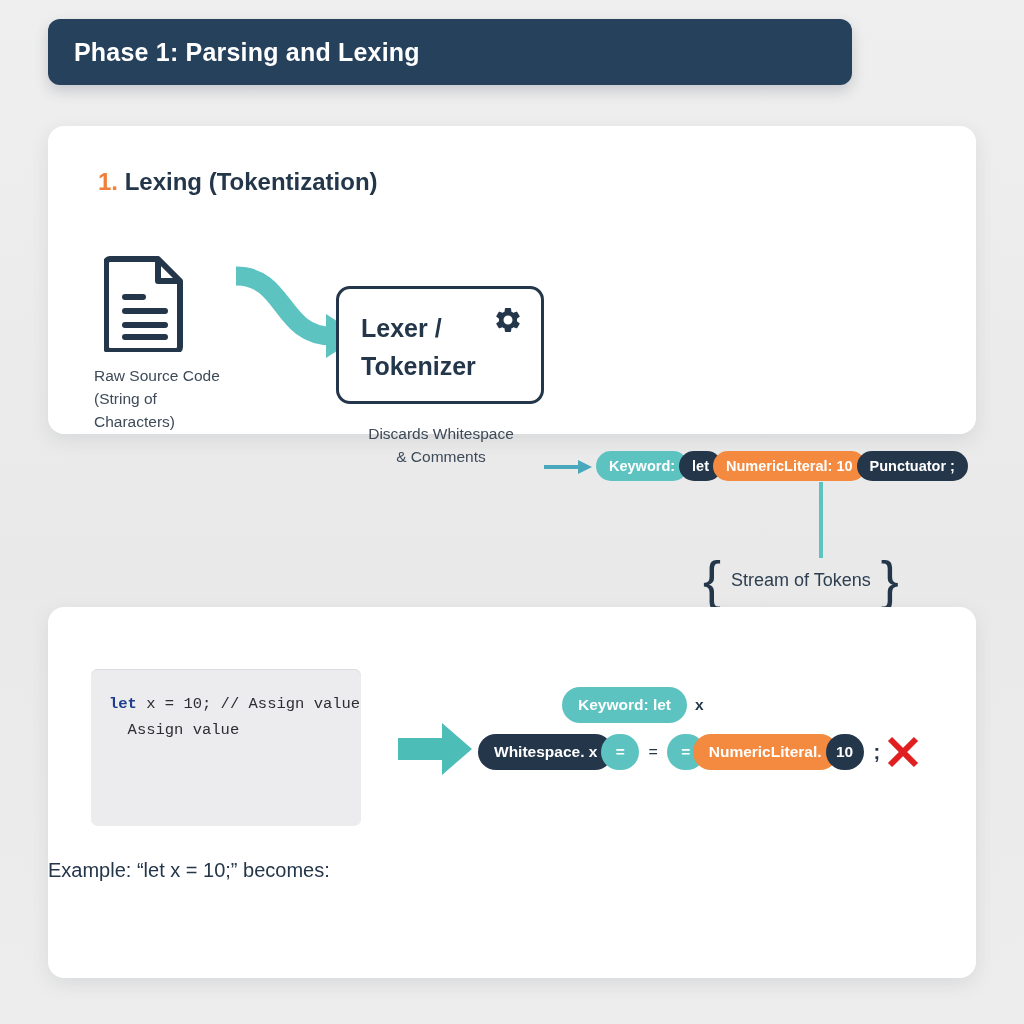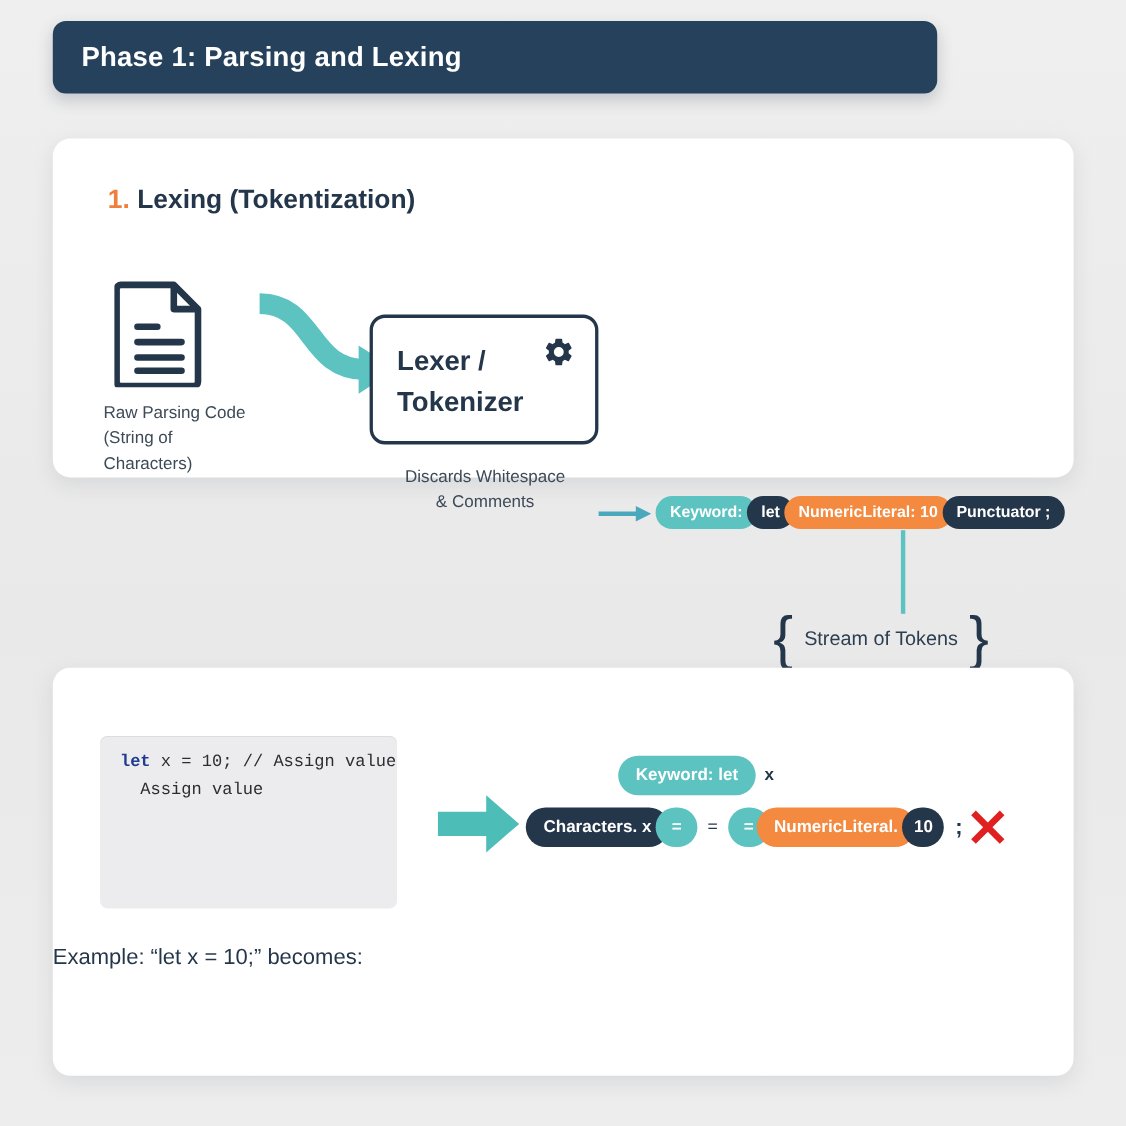--- a/index.html
+++ b/index.html
@@ -108,21 +108,21 @@
   }
   .brace { font-size: 54px; color: #24364a; font-weight: 300; line-height: 48px; }
   .stream-label { font-size: 18px; color: #2c3e50; }
 
   
   .code-block {
     position: absolute; left: 43px; top: 62px;
     width: 270px; height: 157px;
     background: #ececee; border-radius: 7px;
     box-shadow: inset 0 1px 0 #dcdce0;
-    padding: 10px 18px;
+    padding: 22px 18px;
   }
   .code-line {
     font-family: "Liberation Mono", monospace;
     font-size: 15.5px; color: #2d2d33; line-height: 26px; white-space: pre;
   }
   .code-kw { color: #1f3d8f; font-weight: bold; }
 
   
   .arrow-big { position: absolute; left: 350px; top: 112px; }
 
@@ -171,21 +171,21 @@
     <div class="doc-block">
       <svg class="doc-icon" viewBox="0 0 82 98">
         <path d="M6 5 h48 l22 22 v66 a4 4 0 0 1 -4 4 h-66 a4 4 0 0 1 -4 -4 v-84 a4 4 0 0 1 4 -4 z" fill="#ffffff" stroke="#24364a" stroke-width="6" stroke-linejoin="round"></path>
         <path d="M54 5 v22 h22" fill="none" stroke="#24364a" stroke-width="6" stroke-linejoin="round"></path>
         <rect x="18" y="40" width="24" height="6" rx="3" fill="#24364a"></rect>
         <rect x="18" y="54" width="46" height="6" rx="3" fill="#24364a"></rect>
         <rect x="18" y="68" width="46" height="6" rx="3" fill="#24364a"></rect>
         <rect x="18" y="80" width="46" height="6" rx="3" fill="#24364a"></rect>
       </svg>
       <div class="doc-caption">
-        <div>Raw Parsing Code</div>
+        <div>Raw Source Code</div>
         <div>(String of</div>
         <div>Characters)</div>
       </div>
     </div>
 
     <svg class="curve-arrow" width="140" height="110" viewBox="0 0 140 110">
       <path d="M8 18 C 58 18, 52 78, 104 78" fill="none" stroke="#5cc3c1" stroke-width="19" stroke-linecap="butt"></path>
       <path d="M98 56 L132 78 L98 100 Z" fill="#5cc3c1"></path>
     </svg>
 
@@ -235,21 +235,21 @@
     <svg class="arrow-big" width="76" height="60" viewBox="0 0 76 60">
       <path d="M0 19 H44 V4 L74 30 L44 56 V41 H0 Z" fill="#4dbdb8"></path>
     </svg>
 
     <div class="tok-wrap">
       <div class="tok-row r1">
         <div class="chip2 teal">Keyword: let</div>
         <span class="plain-tok">x</span>
       </div>
       <div class="tok-row r2">
-        <div class="chip2 navy">Characters. x</div>
+        <div class="chip2 navy">Whitespace. x</div>
         <div class="chip2 teal circle overlap">=</div>
         <span class="plain-eq">=</span>
         <div class="chip2 teal circle">=</div>
         <div class="chip2 orange overlap">NumericLiteral.</div>
         <div class="chip2 navy circle overlap">10</div>
         <span class="semi">;</span>
         <svg class="xmark" width="38" height="38" viewBox="0 0 38 38">
           <line x1="6" y1="6" x2="32" y2="32" stroke="#e02020" stroke-width="6"></line>
           <line x1="32" y1="6" x2="6" y2="32" stroke="#e02020" stroke-width="6"></line>
         </svg>

